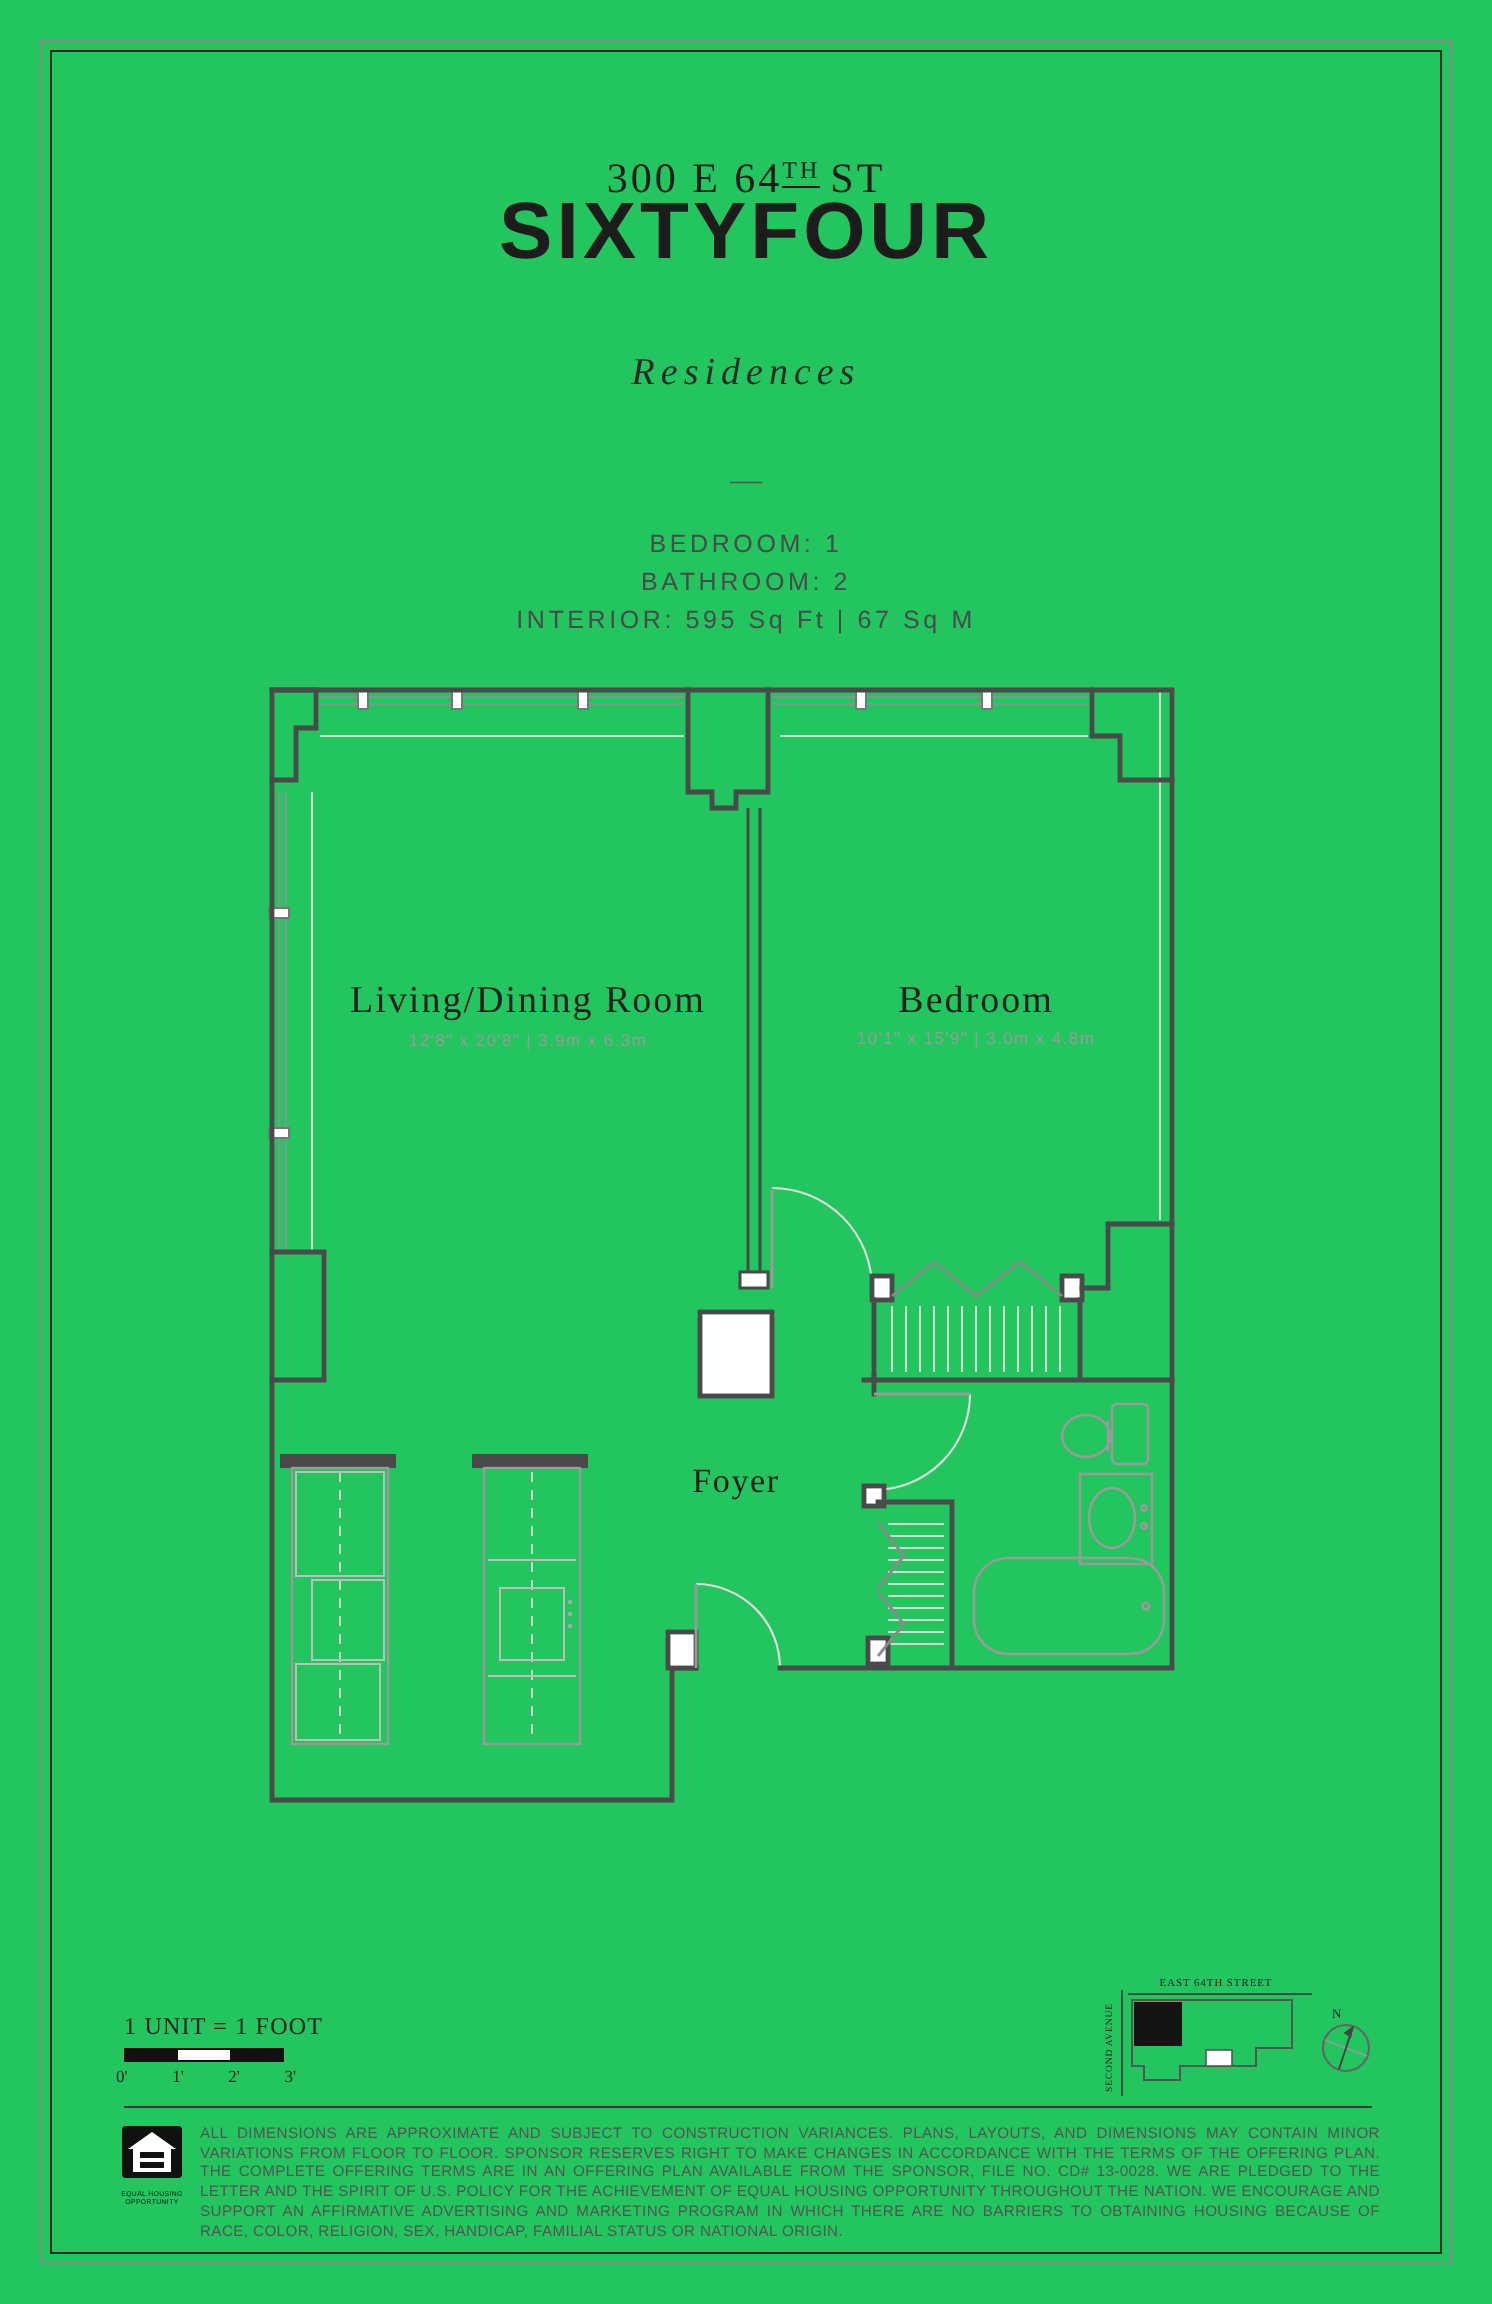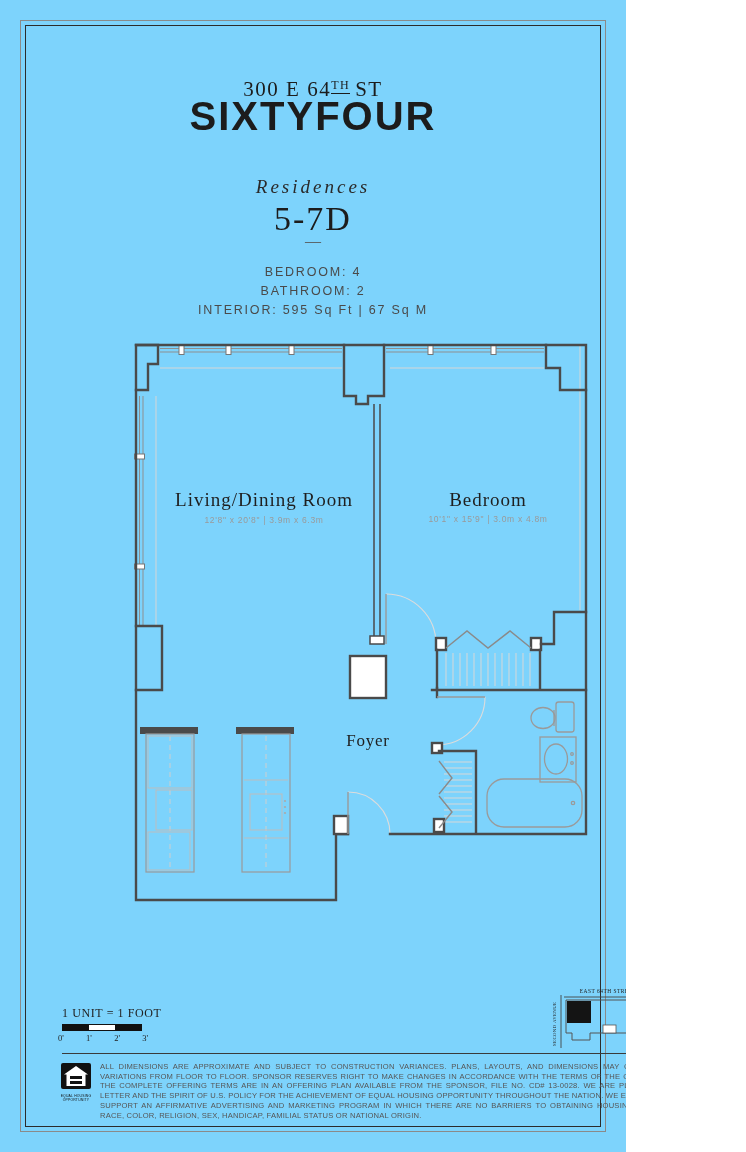--- a/index.html
+++ b/index.html
@@ -1,16 +1,16 @@
 <!DOCTYPE html>
 <html><head>
 <meta charset="utf-8">
 <style>
   html,body{margin:0;padding:0;background:#fff;}
-  .page{position:relative;width:626px;height:1152px;background:#7dd3fc;overflow:hidden;
+  .page{position:relative;width:746px;height:1152px;background:#22c55e;overflow:hidden;
         font-family:"Liberation Serif",serif;color:#1c1c1c;}
   .frame-outer{position:absolute;left:20px;top:20px;right:20px;bottom:20px;
         border:1px solid #8a8a8a;pointer-events:none;}
   .frame-inner{position:absolute;left:25px;top:25px;right:25px;bottom:25px;
         border:1.6px solid #2b2b2b;pointer-events:none;}
   .abs{position:absolute;}
   .ctr{left:0;right:0;text-align:center;}
   .address{top:77px;font-size:21px;letter-spacing:1.5px;}
   .address .sup{font-size:12px;vertical-align:7px;border-bottom:1px solid #1c1c1c;padding-bottom:1px;}
   .address .st{margin-left:5px;}
@@ -50,24 +50,23 @@
 
 <div class="page">
   <div class="frame-outer"></div>
   <div class="frame-inner"></div>
 
   <div class="abs ctr address">
     <span>300 E 64</span><span class="sup">TH</span><span class="st">ST</span>
   </div>
   <div class="abs ctr building">SIXTYFOUR</div>
   <div class="abs ctr residences">Residences</div>
-  <div class="abs ctr unit">5-7D</div>
   <div class="abs ctr dash">—</div>
   <div class="abs ctr stats">
-    <div>BEDROOM: 4</div>
+    <div>BEDROOM: 1</div>
     <div>BATHROOM: 2</div>
     <div>INTERIOR: 595 Sq Ft | 67 Sq M</div>
   </div>
 
   <div class="abs plan">
     <svg viewBox="0 0 470 570" width="470" height="570">
 
       <g fill="none">
         <path d="M 36,30 H 218 M 266,30 H 420 M 32,58 V 287 M 456,8 V 272" stroke="#d6d6d6" stroke-width="1"></path>
 

